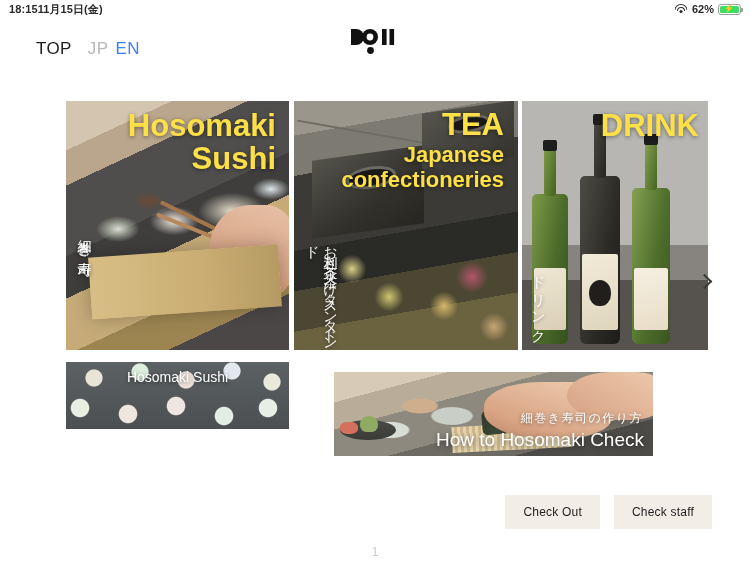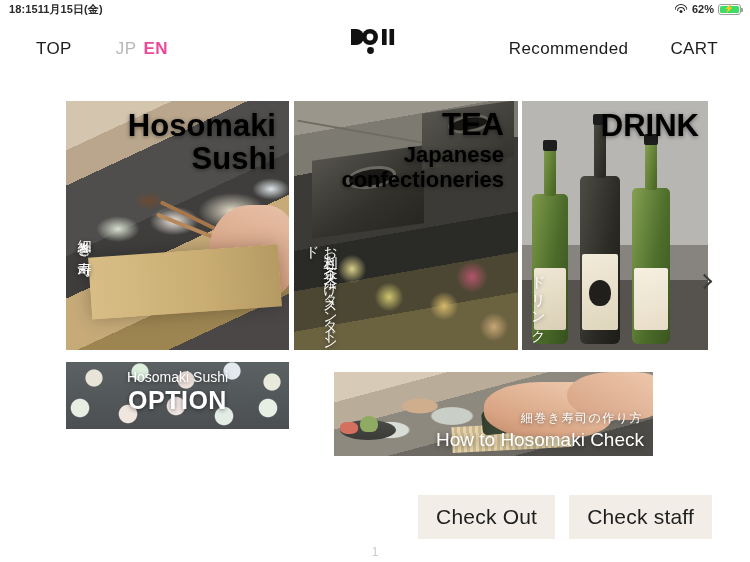--- a/index.html
+++ b/index.html
@@ -45,44 +45,44 @@
     width: 100%; height: 100%; background: #3ddc63; border-radius: 1.5px;
     display: flex; align-items: center; justify-content: center;
   }
   .bolt { font-size: 8px; color: #ffffff; line-height: 1; }
 
   
   .navbar {
     position: absolute; top: 18px; left: 0; width: 750px; height: 62px;
     display: flex; align-items: center;
   }
-  .nav-left { display: flex; align-items: flex-start; gap: 44px; padding-left: 36px; }
+  .nav-left { display: flex; align-items: flex-start; gap: 16px; padding-left: 36px; }
   .nav-right { margin-left: auto; display: flex; align-items: baseline; gap: 42px; padding-right: 32px; }
   .nav-item { font-size: 17px; color: #1d1d1d; letter-spacing: .4px; cursor: pointer; }
   .lang { display: flex; align-items: baseline; gap: 7px; }
   .lang-jp { font-size: 17px; color: #b8b8b8; letter-spacing: .4px; cursor: pointer; }
-  .lang-en { font-size: 17px; color: #ec4899; font-weight: bold; letter-spacing: .4px; cursor: pointer; }
+  .lang-en { font-size: 17px; color: #3b82f6; font-weight: normal; letter-spacing: .4px; cursor: pointer; }
 
   
   .logo {
     position: absolute; left: 351px; top: 26px;
     width: 48px; height: 28px;
   }
   .logo svg { display: block; }
 
   
   .card {
     position: absolute; overflow: hidden; cursor: pointer;
     background-color: #6d6a63;
   }
   .card-img { position: absolute; inset: 0; }
 
   
   .card-title-en {
-    position: absolute; color: #000000;
+    position: absolute; color: #fde047;
     text-shadow: 0 1px 4px rgba(0,0,0,.45);
     line-height: 1.06; font-weight: bold;
   }
   .vert-jp {
     position: absolute; color: #ffffff;
     writing-mode: vertical-rl; text-orientation: upright;
     font-size: 14px; letter-spacing: 2px; font-weight: 500;
     text-shadow: 0 1px 4px rgba(0,0,0,.5);
     font-family: "DejaVu Sans", sans-serif;
   }
@@ -139,21 +139,21 @@
   .next-arrow span {
     display: block; width: 11px; height: 11px;
     border-top: 2.4px solid #3a3a3a; border-right: 2.4px solid #3a3a3a;
     transform: rotate(45deg); margin-left: -4px;
   }
 
   
   .btn-row { position: absolute; left: 0; top: 495px; width: 750px; display: flex; justify-content: flex-end; gap: 14px; padding-right: 38px; }
   .btn {
     background: #f2ede7; color: #1f1f1f; border: none;
-    font-size: 21px; font-family: "Liberation Sans", sans-serif;
+    font-size: 12px; font-family: "Liberation Sans", sans-serif;
     padding: 10px 18px; cursor: pointer; letter-spacing: .2px;
   }
 
   
   .page-indicator {
     position: absolute; left: 0; top: 545px; width: 750px; text-align: center;
     font-size: 12px; color: #cccccc;
   }
 
   
@@ -335,24 +335,20 @@
   </div>
 </div>
 
 <div class="navbar">
   <div class="nav-left">
     <span class="nav-item">TOP</span>
     <span class="lang">
       <span class="lang-jp">JP</span>
       <span class="lang-en">EN</span>
     </span>
-  </div>
-  <div class="nav-right">
-    <span class="nav-item">Recommended</span>
-    <span class="nav-item">CART</span>
   </div>
 </div>
 
 <div class="logo">
   <svg width="48" height="28" viewBox="0 0 48 28" xmlns="http://www.w3.org/2000/svg">
     <path d="M0 3 L5 3 A8 8 0 0 1 5 19 L0 19 Z" fill="#111"></path>
     <circle cx="19" cy="11" r="8" fill="#111"></circle>
     <circle cx="19" cy="11" r="3.4" fill="#fff"></circle>
     <rect x="31" y="3" width="4.6" height="16" fill="#111"></rect>
     <rect x="38.5" y="3" width="4.6" height="16" fill="#111"></rect>
@@ -411,21 +407,20 @@
         <span class="label"></span>
       </div>
   </div>
   <div class="card-title-en">DRINK</div>
   <div class="vert-jp">ドリンク</div>
 </div>
 
 <div class="card" id="card4">
   <div class="card-img img-option"></div>
   <div class="opt-small">Hosomaki Sushi</div>
-  <div class="opt-big">OPTION</div>
 </div>
 
 <div class="card" id="card5">
   <div class="card-img img-howto">
     <div class="plate"></div>
       <div class="garnish"></div>
       <div class="tuna"></div>
     <div class="mat"></div>
       <div class="roll"></div>
     <div class="hand2"></div>

